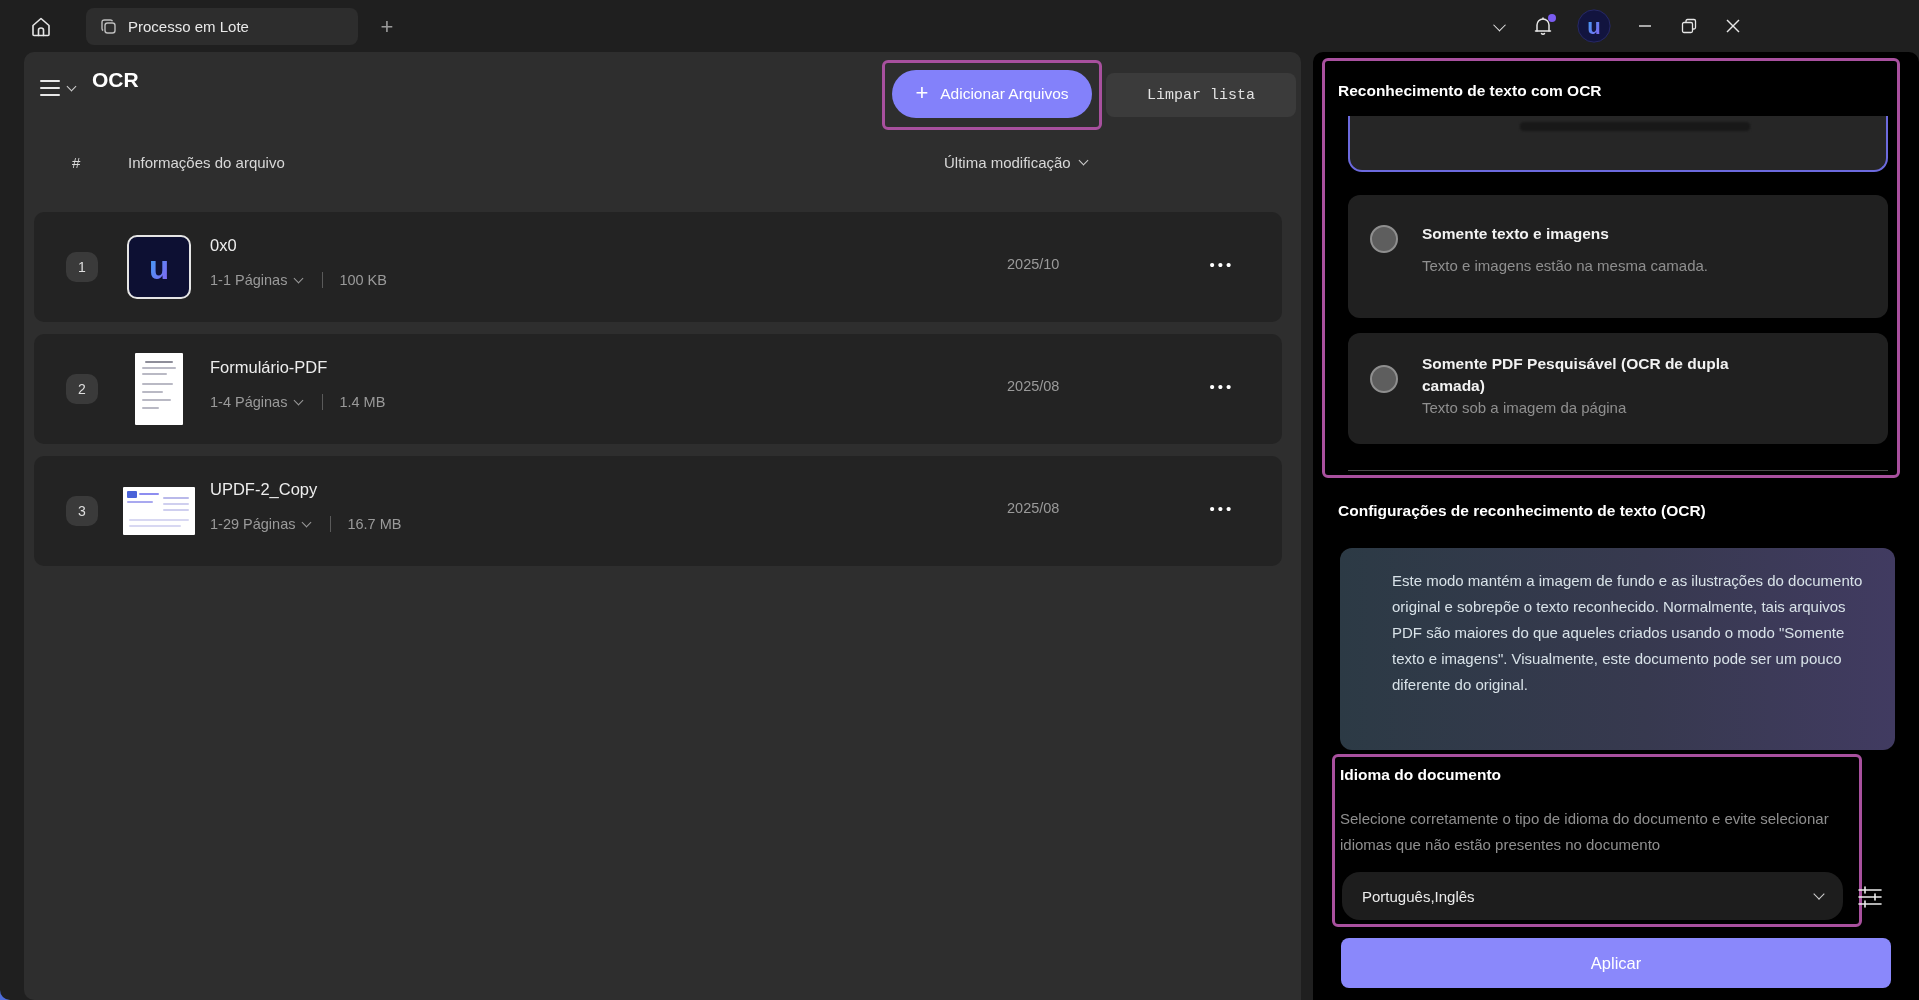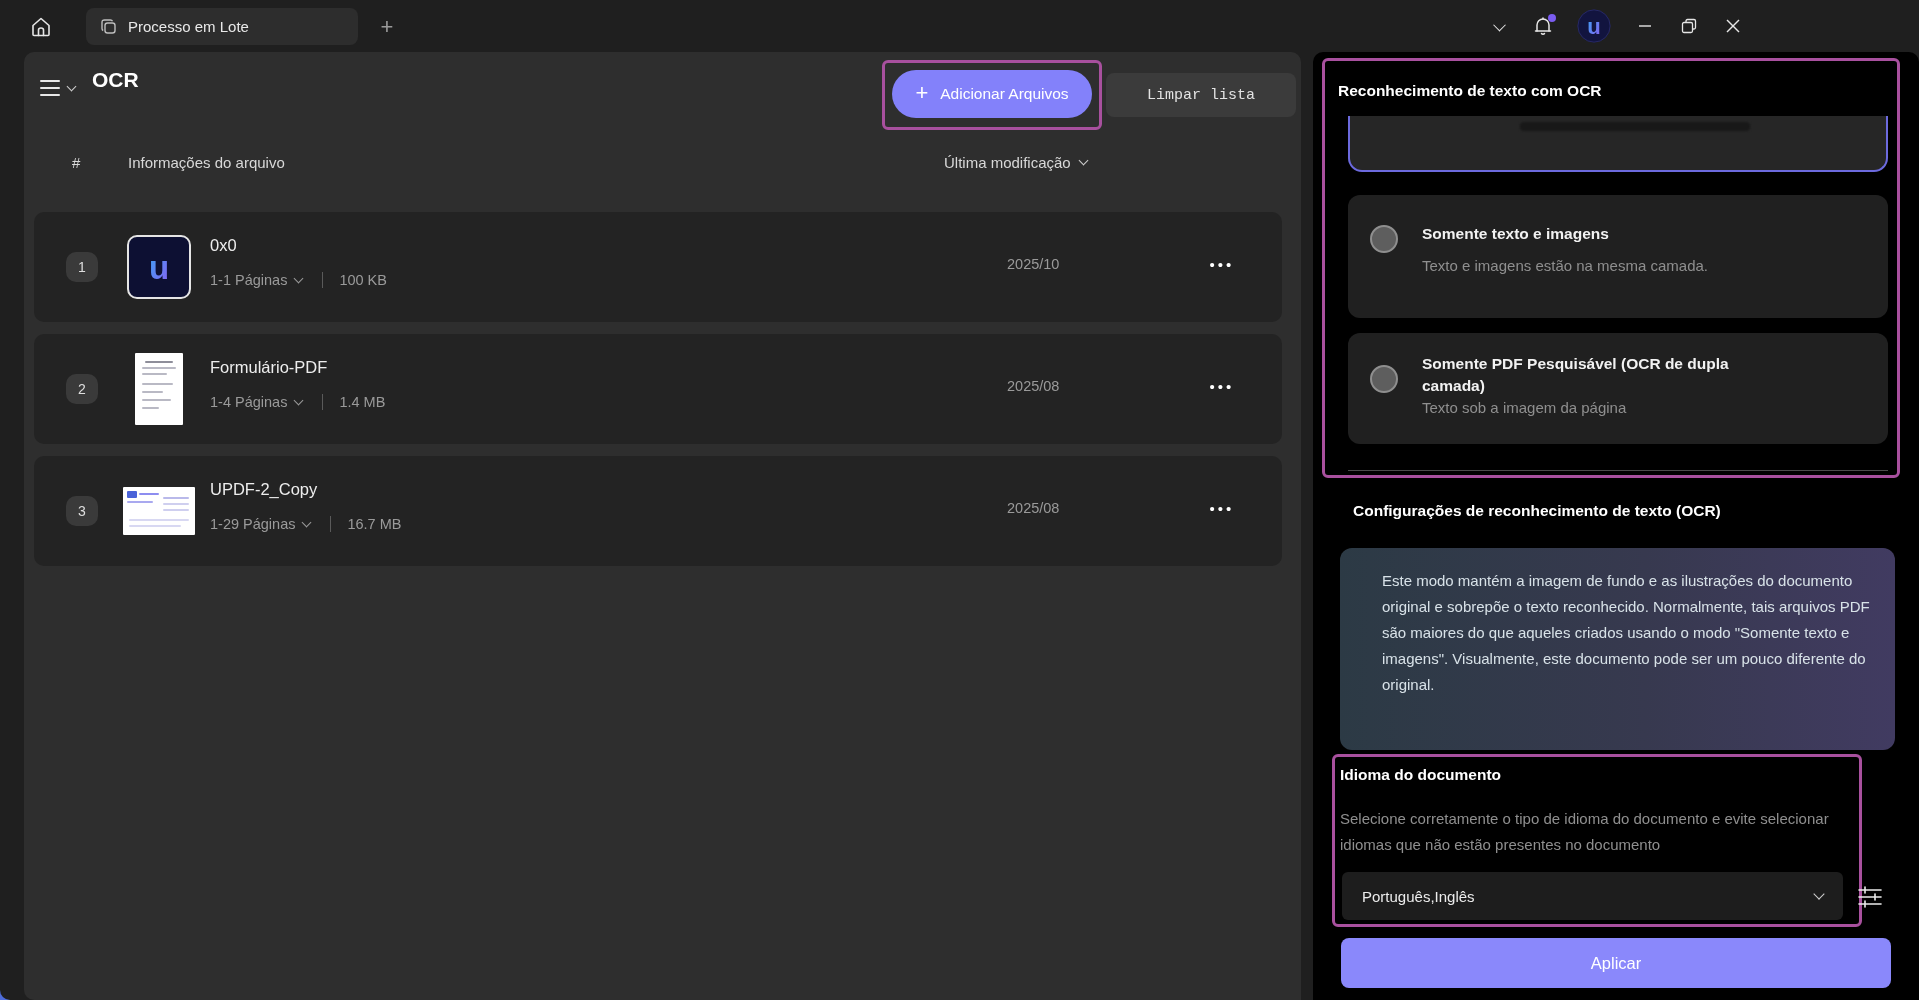--- a/index.html
+++ b/index.html
@@ -111,32 +111,32 @@
   .radio { position:absolute; left:22px; width:28px; height:28px; border-radius:50%;
            background:#5e5e5e; border:2px solid #8f8f8f; }
   .opt-1 .radio { top:30px; } .opt-2 .radio { top:32px; }
   .opt-title { position:absolute; left:74px; font-size:15.5px; font-weight:bold; color:#f2f2f2; line-height:22px; }
   .opt-1 .opt-title { top:28px; }
   .opt-2 .opt-title { top:20px; width:360px; }
   .opt-sub { position:absolute; left:74px; font-size:15px; color:#8f8f8f; }
   .opt-1 .opt-sub { top:62px; }
   .opt-2 .opt-sub { top:66px; }
   .rp-divider { position:absolute; left:35px; top:418px; width:540px; height:1px; background:#4b4b4b; }
-  .settings-title { position:absolute; left:40px; top:450px; font-size:15.5px; font-weight:bold; color:#ffffff;text-align:center; }
+  .settings-title { position:absolute; left:25px; top:450px; font-size:15.5px; font-weight:bold; color:#ffffff;text-align:center; }
   .tip-box { position:absolute; left:27px; top:496px; width:555px; height:202px; border-radius:12px;
              background:linear-gradient(90deg,#2c3a45 0%,#37394f 55%,#413b61 100%);
-             padding:20px 24px 0 22px; display:flex; gap:4px; }
+             padding:20px 24px 0 22px; display:flex; gap:14px; }
   .bulb { width:16px; flex:0 0 16px; margin-top:4px; }
   .bulb-head { width:12px; height:12px; border-radius:50%; background:#f5c84c; margin:0 auto; }
   .bulb-base { width:6px; height:5px; background:#e7e9ea; margin:1px auto 0; border-radius:0 0 2px 2px; }
   .tip-text { width:490px; font-size:15px; line-height:26px; color:#d8e2e8; }
   .lang-title { position:absolute; left:27px; top:714px; font-size:15.5px; font-weight:bold; color:#ffffff; }
   .lang-desc { position:absolute; left:27px; top:754px; width:505px; font-size:15px; line-height:26px; color:#8f8f8f; }
   .lang-select { position:absolute; left:29px; top:820px; width:501px; height:48px; background:#1d1d1d;
-                 border-radius:6px; display:flex; align-items:center; padding:0 20px; color:#ececec;
+                 border-radius:18px; display:flex; align-items:center; padding:0 20px; color:#ececec;
                  font-size:15px; }
   .lang-chev { margin-left:auto; width:8px; height:8px; border-right:1.6px solid #cfcfcf;
                border-bottom:1.6px solid #cfcfcf; transform:rotate(45deg); margin-top:-4px; }
   .adv-btn { position:absolute; left:540px; top:830px; width:34px; height:30px; display:flex;
              align-items:center; justify-content:center; color:#ececec; }
   .btn-apply { position:absolute; left:28px; top:886px; width:550px; height:50px; background:#8a88fb;
                border:none; border-radius:8px; color:#ffffff; font-size:16.5px; font-family:inherit; }
   svg { display:block; }
 </style>
 </head>

